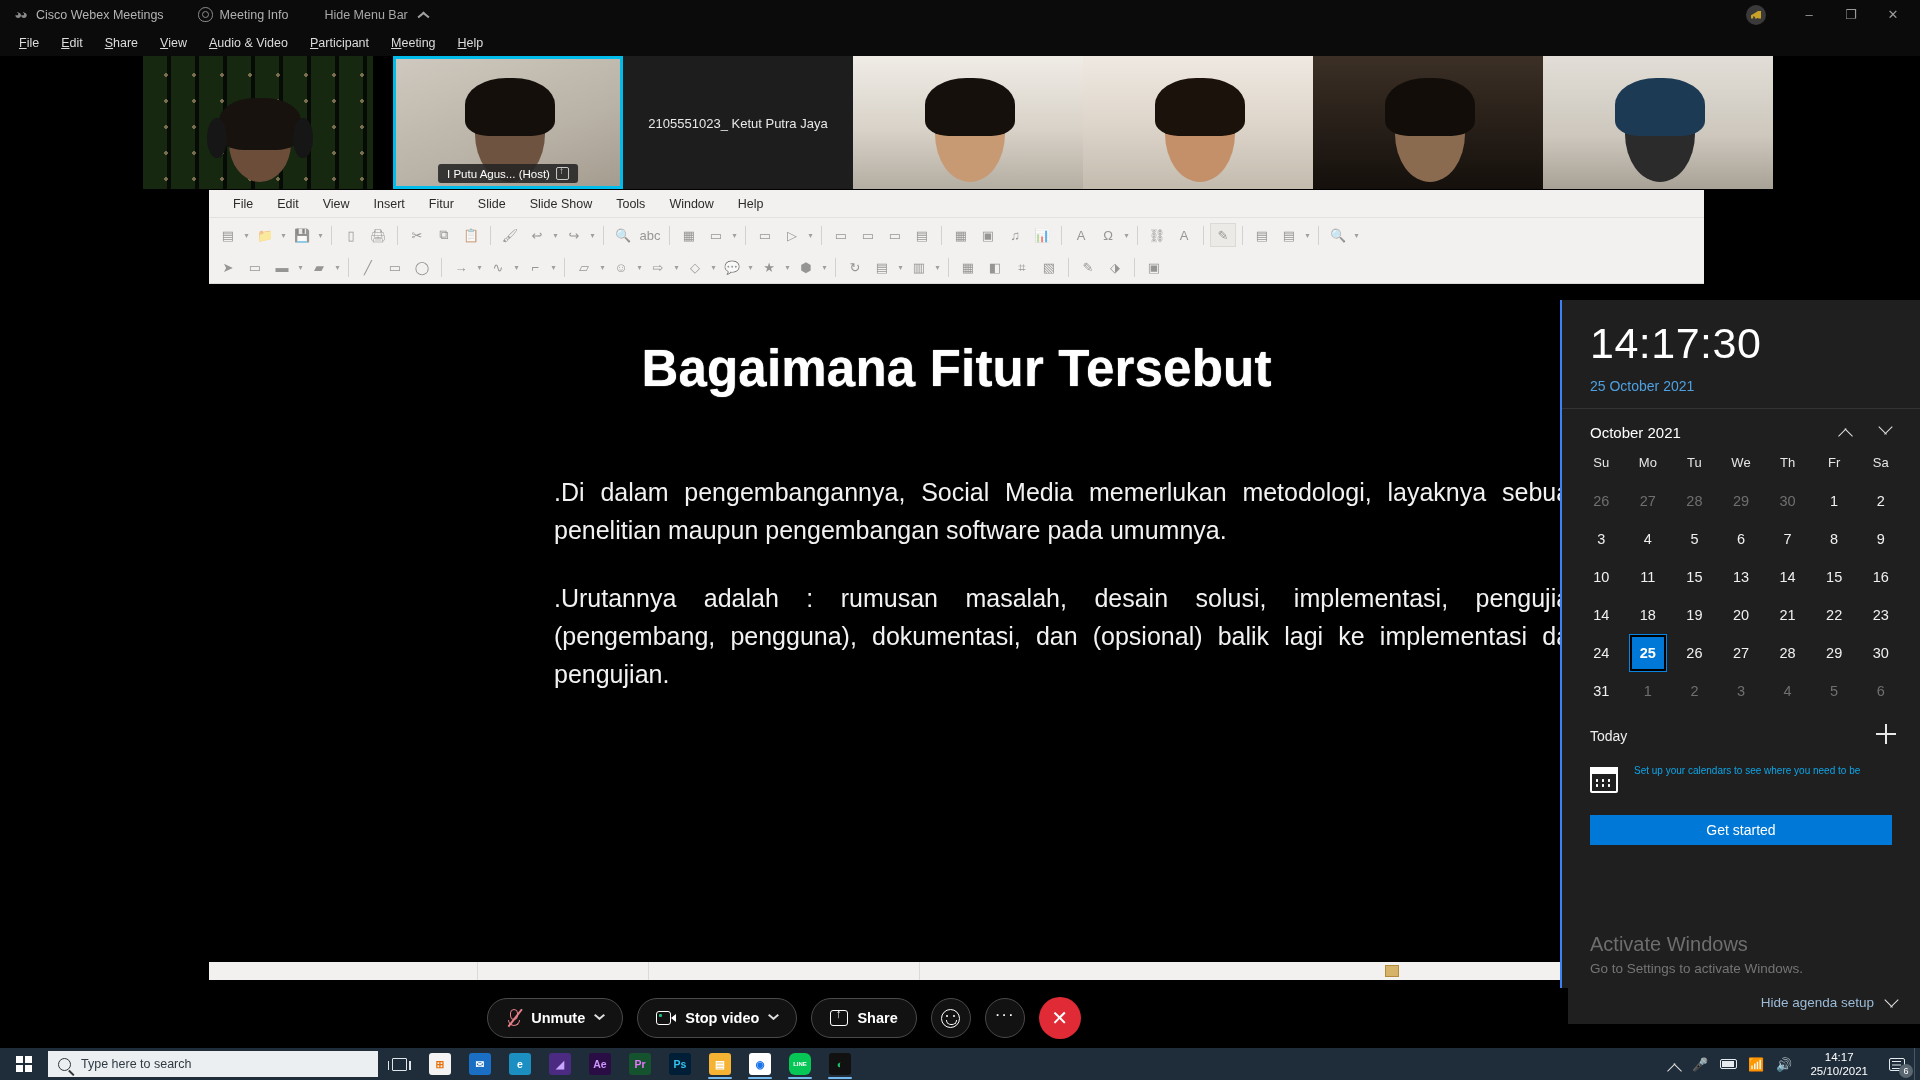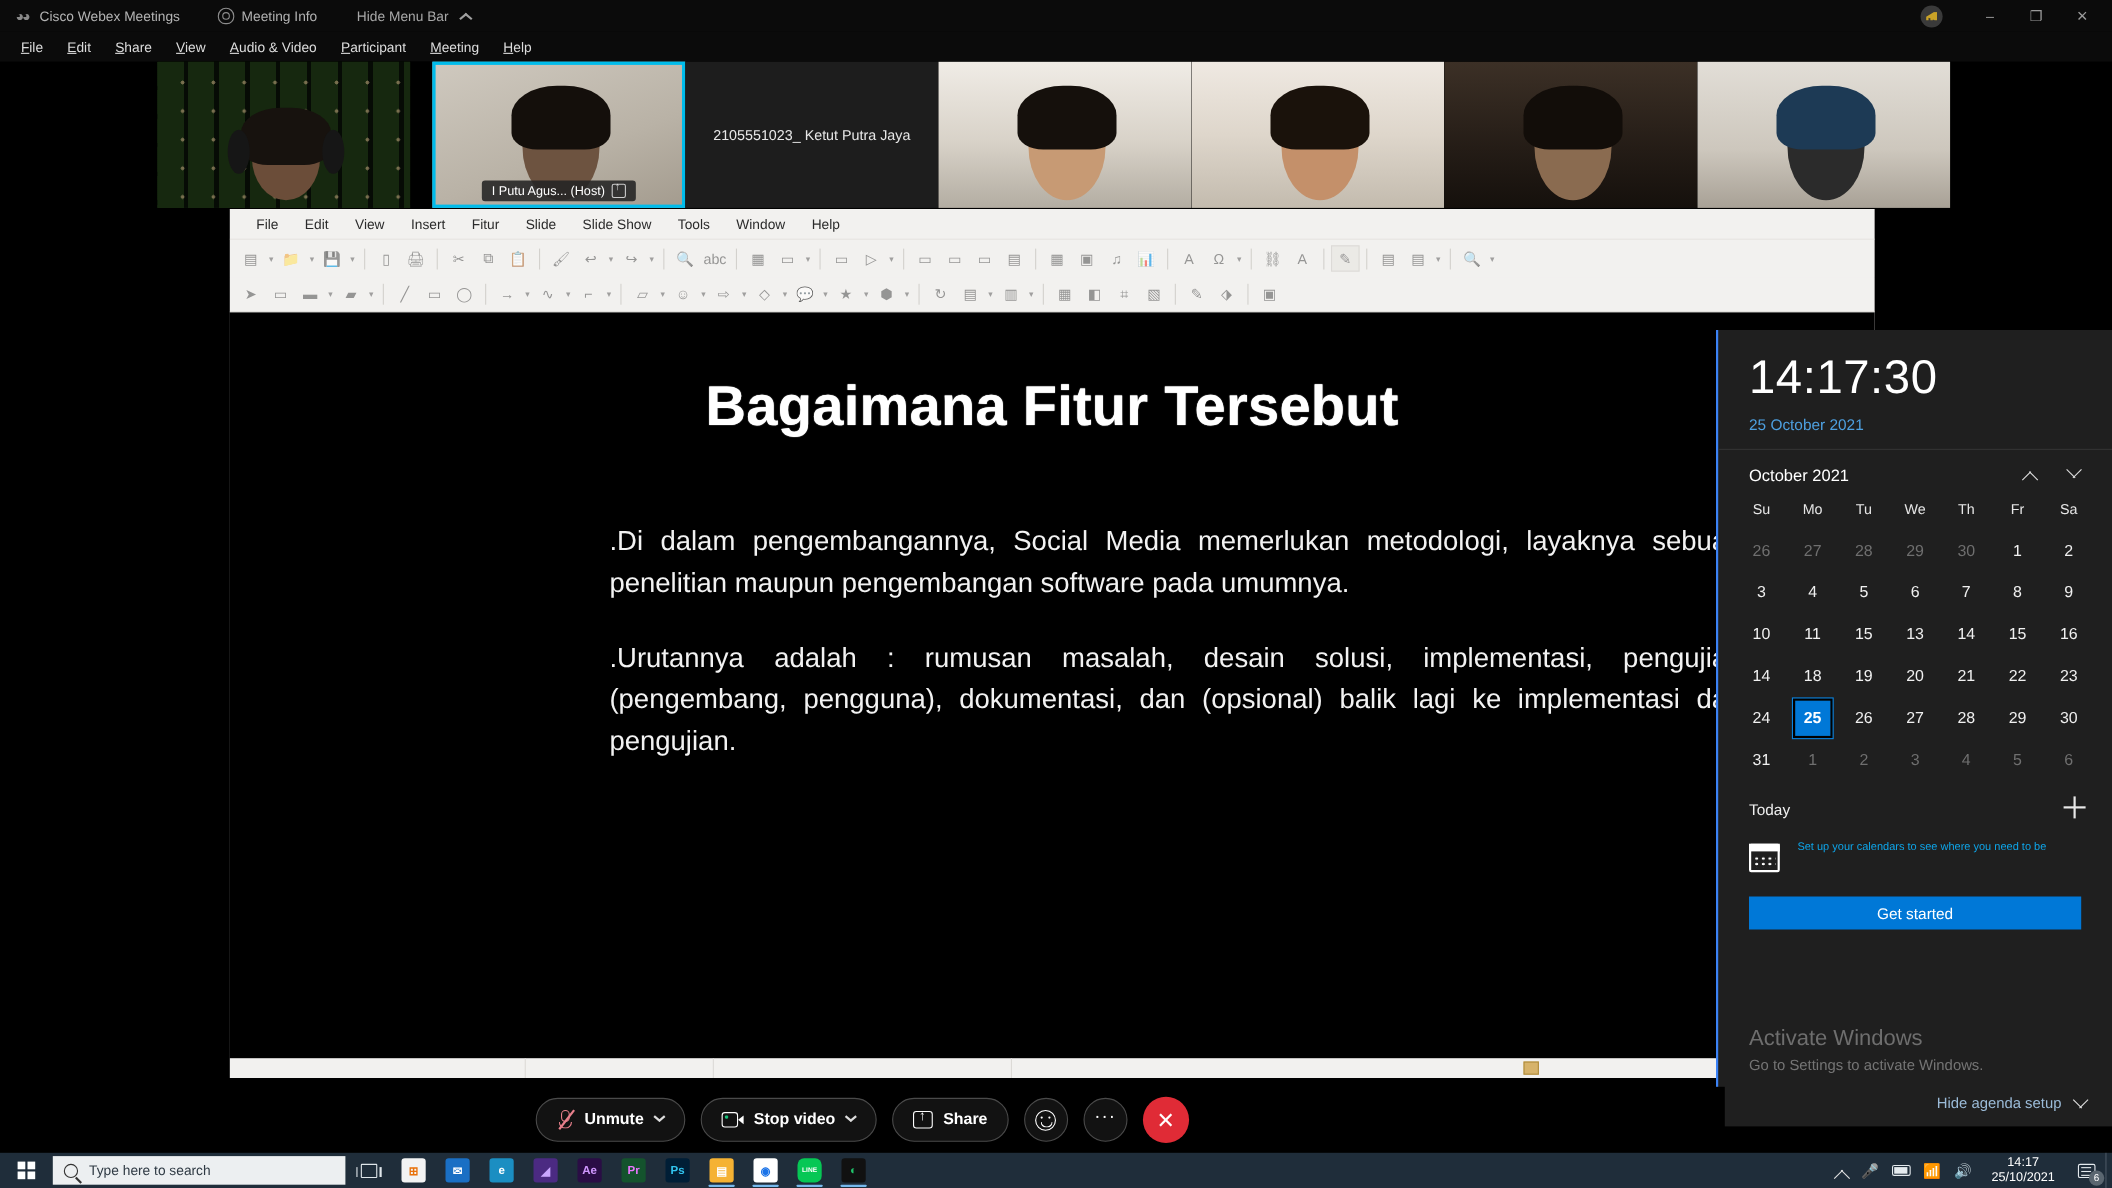--- a/index.html
+++ b/index.html
@@ -173,21 +173,21 @@
     background:#fff;box-shadow:7px 0 0 #fff;}
   .ico-react:after{content:"";position:absolute;left:4px;top:10px;width:9px;height:4px;border:1.4px solid #fff;
     border-top:none;border-radius:0 0 6px 6px;}
 
   
   .taskbar { position:absolute; left:0; bottom:0; width:1920px; height:32px; background:#1f2d3a;
      display:flex; align-items:center; }
   .start-btn { width:48px;height:32px;display:flex;align-items:center;justify-content:center;cursor:pointer;}
   .win-logo { width:16px;height:16px;display:grid;grid-template-columns:1fr 1fr;grid-template-rows:1fr 1fr;gap:2px;}
   .win-logo span{background:#fff;}
-  .search-box { width:266px;height:26px;background:#eceff1;display:flex;align-items:center;padding:0 10px;gap:10px;cursor:text;}
+  .search-box { width:330px;height:26px;background:#eceff1;display:flex;align-items:center;padding:0 10px;gap:10px;cursor:text;}
   .search-ico { width:13px;height:13px;border:1.6px solid #333;border-radius:50%;position:relative;flex:none;}
   .search-ico:after{content:"";position:absolute;right:-5px;bottom:-4px;width:7px;height:1.6px;background:#333;transform:rotate(45deg);}
   .search-ph { color:#2f3a44; font-size:12.5px; }
   .tb-taskview { width:42px;height:32px;display:flex;align-items:center;justify-content:center;cursor:pointer;}
   .tv-g { width:15px;height:13px;border:1.5px solid #dfe6ea;border-radius:1px;position:relative;}
   .tv-g:before{content:"";position:absolute;left:-5px;top:2px;width:1.5px;height:9px;background:#dfe6ea;}
   .tv-g:after{content:"";position:absolute;right:-5px;top:2px;width:1.5px;height:9px;background:#dfe6ea;}
   .tb-app { width:40px;height:32px;display:flex;align-items:center;justify-content:center;position:relative;cursor:pointer;}
   .tb-app .glyph { width:22px;height:22px;border-radius:3px;display:flex;align-items:center;justify-content:center;
      font-size:10.5px;font-weight:bold;color:#fff;}

